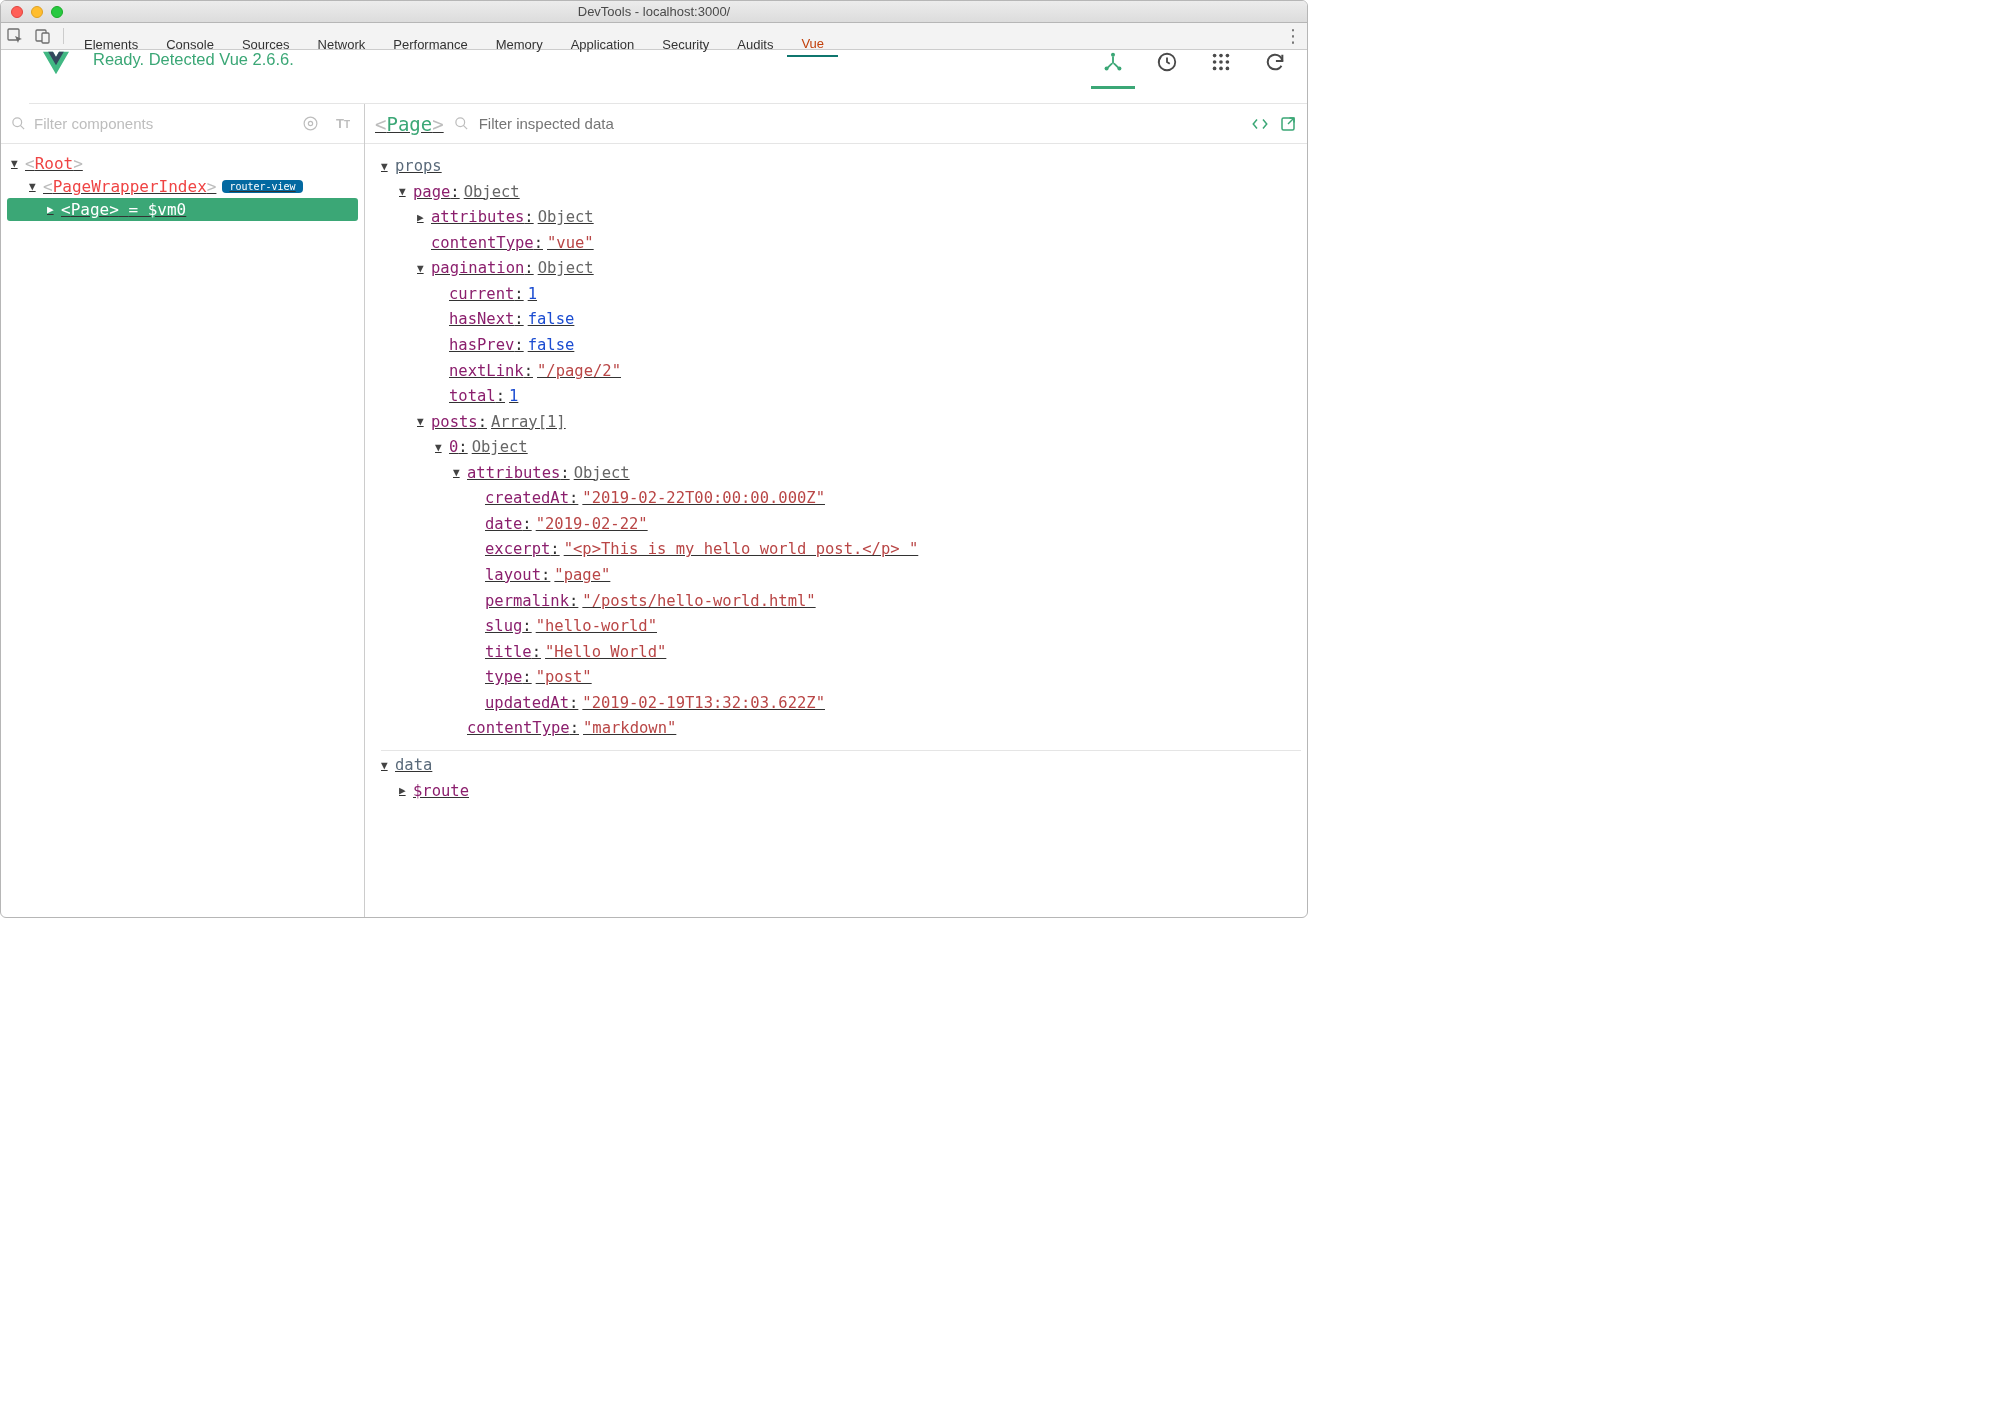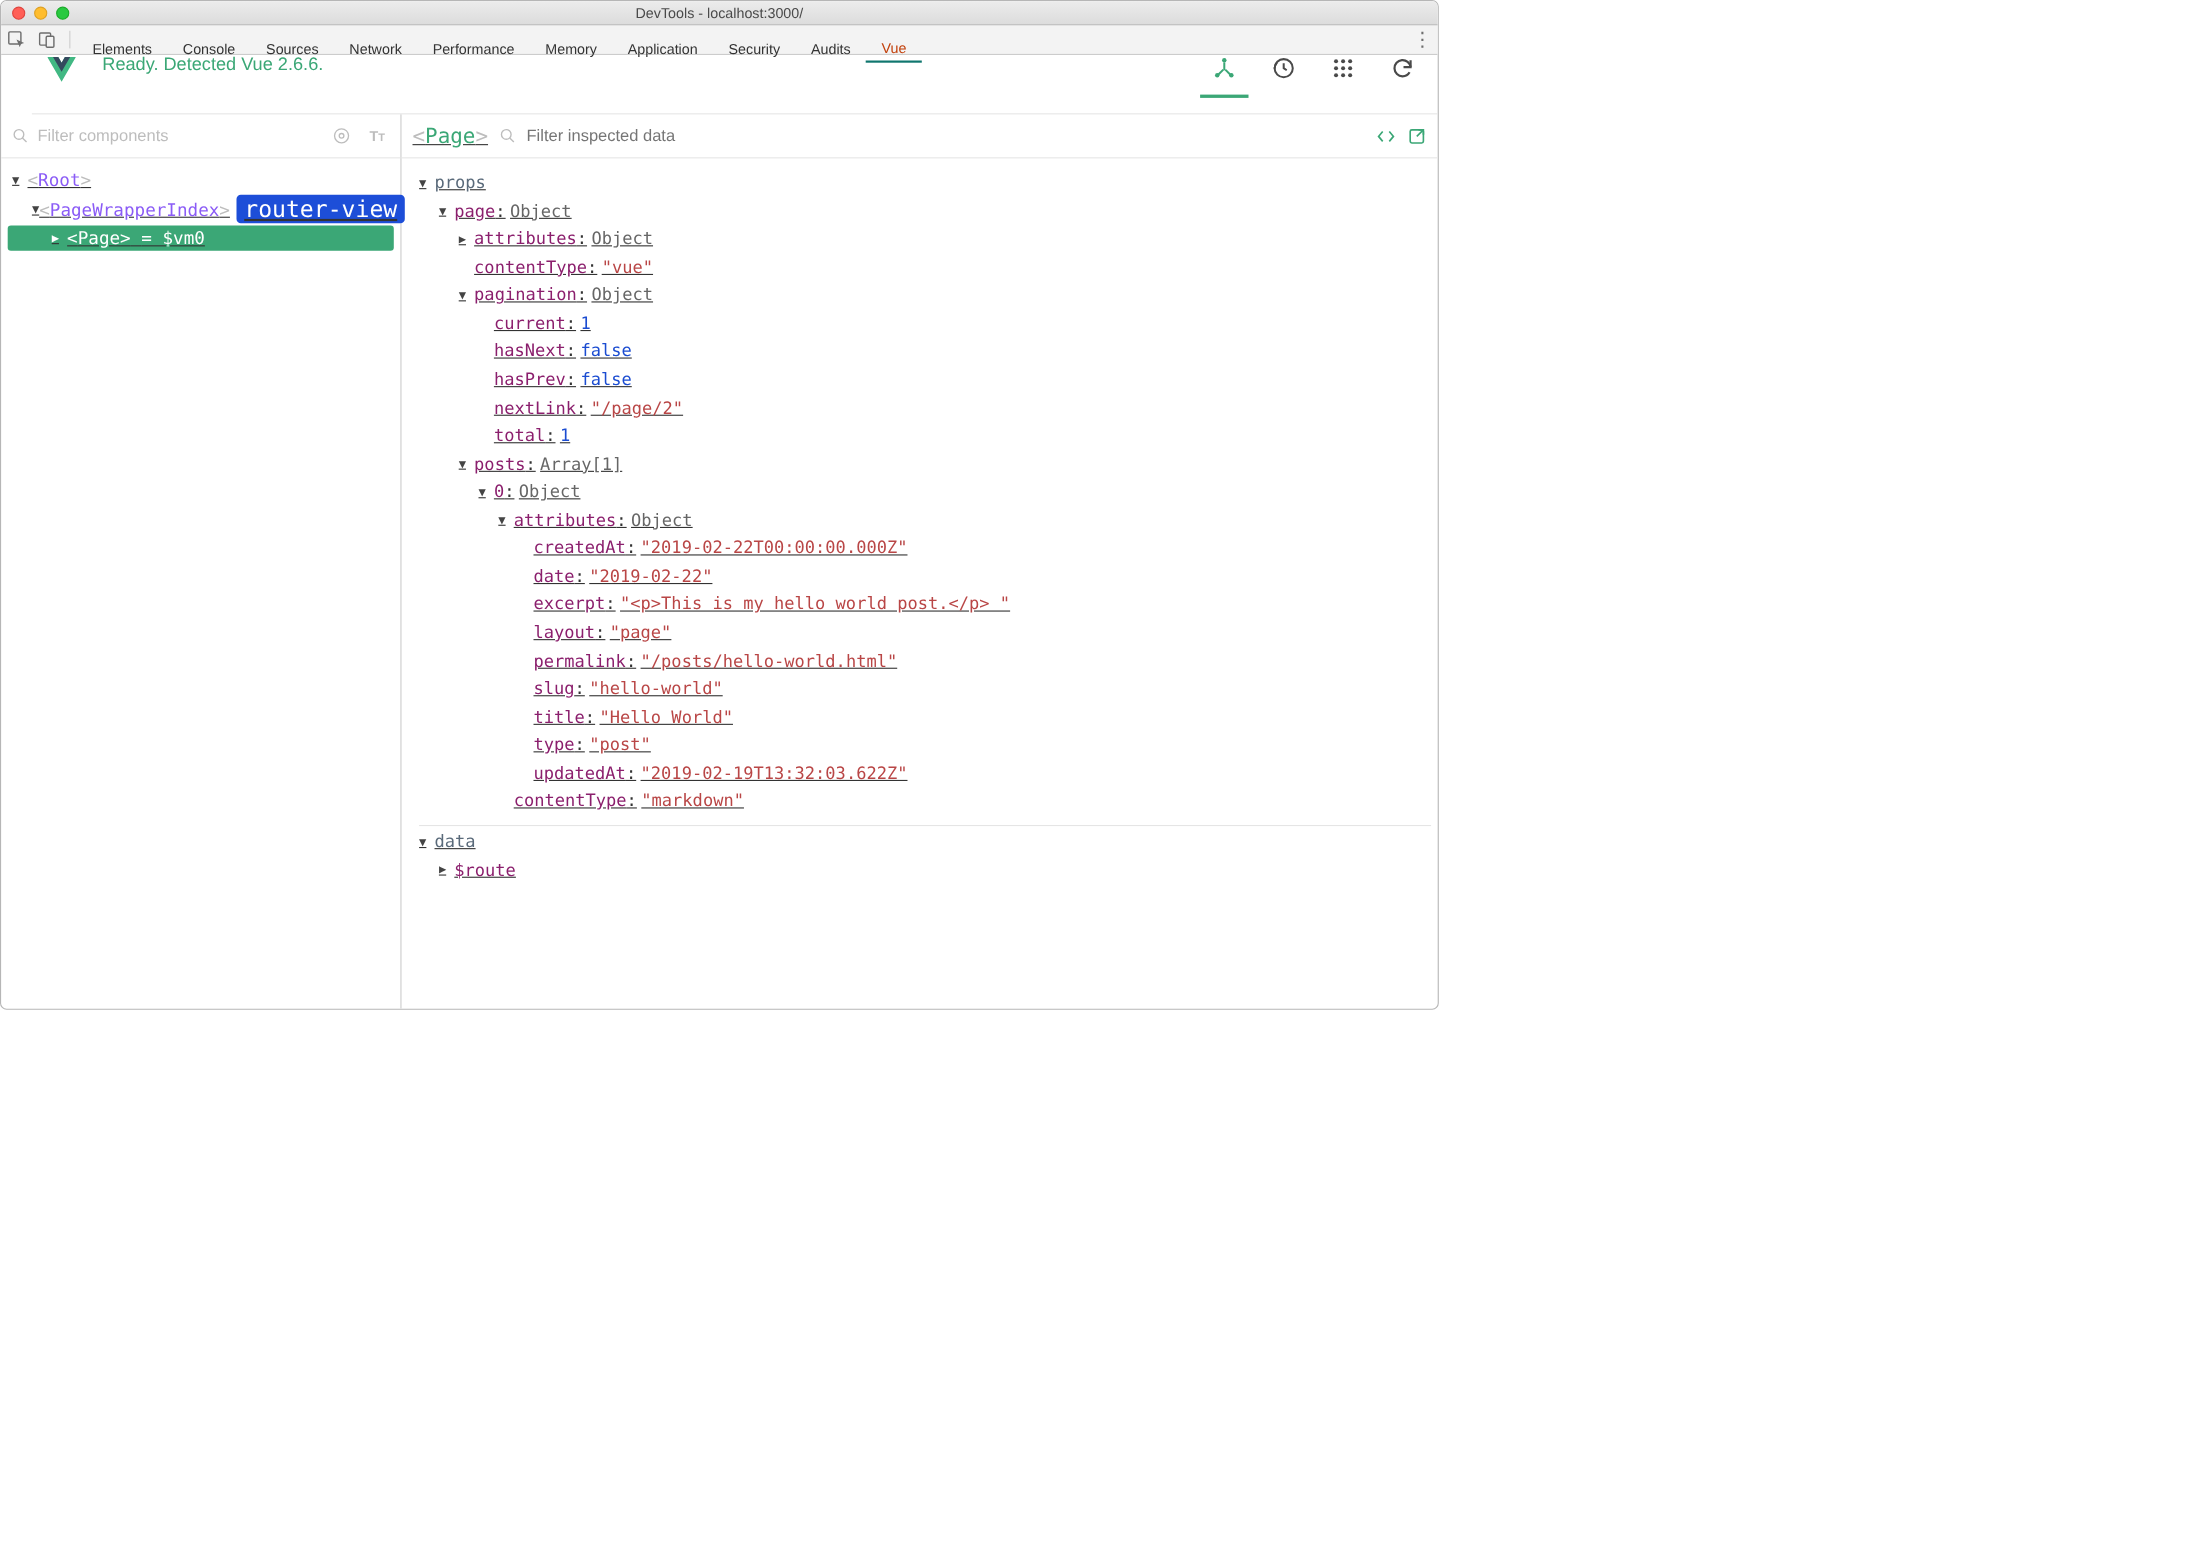--- a/index.html
+++ b/index.html
@@ -92,29 +92,29 @@
 .pane-hdr input::placeholder { color: #bdbdbd; }
 .pane-hdr .mag { color: #bdbdbd; font-size: 15px; }
 .pane-hdr .hicon { color: #bdbdbd; width: 22px; text-align: center; cursor: pointer; }
 .hicon.green { color: #3ba776; }
 
 
 .tree { padding: 8px 6px; font-size: 16px; }
 .tree-row { display: flex; align-items: center; padding: 2px 4px; cursor: pointer; white-space: nowrap; }
 .tree-row .arrow { width: 14px; color: #444; font-size: 11px; }
 .tree .ang { color: #bdbdbd; }
-.tree .cname { color: #8b5cf6; }
+.tree .cname { color: #ef4444; }
 .tree-row.selected {
   background: #3ba776; color: #fff; border-radius: 3px;
 }
 .tree-row.selected .ang, .tree-row.selected .cname, .tree-row.selected .arrow, .tree-row.selected .vmref { color: #fff; }
 .vmref { color: #fff; }
 .router-badge {
-  background: #1d4ed8; color: #fff; border-radius: 4px;
-  padding: 1px 7px; font-size: 21px; margin-left: 6px;
+  background: #0369a1; color: #fff; border-radius: 4px;
+  padding: 1px 7px; font-size: 10px; margin-left: 6px;
 }
 .ind1 { padding-left: 4px; }
 .ind2 { padding-left: 22px; }
 .ind3 { padding-left: 40px; }
 
 
 .right .sel-hdr {
   height: 40px; display: flex; align-items: center;
   border-bottom: 1px solid #e5e5e5; padding: 0 10px; gap: 10px;
 }

